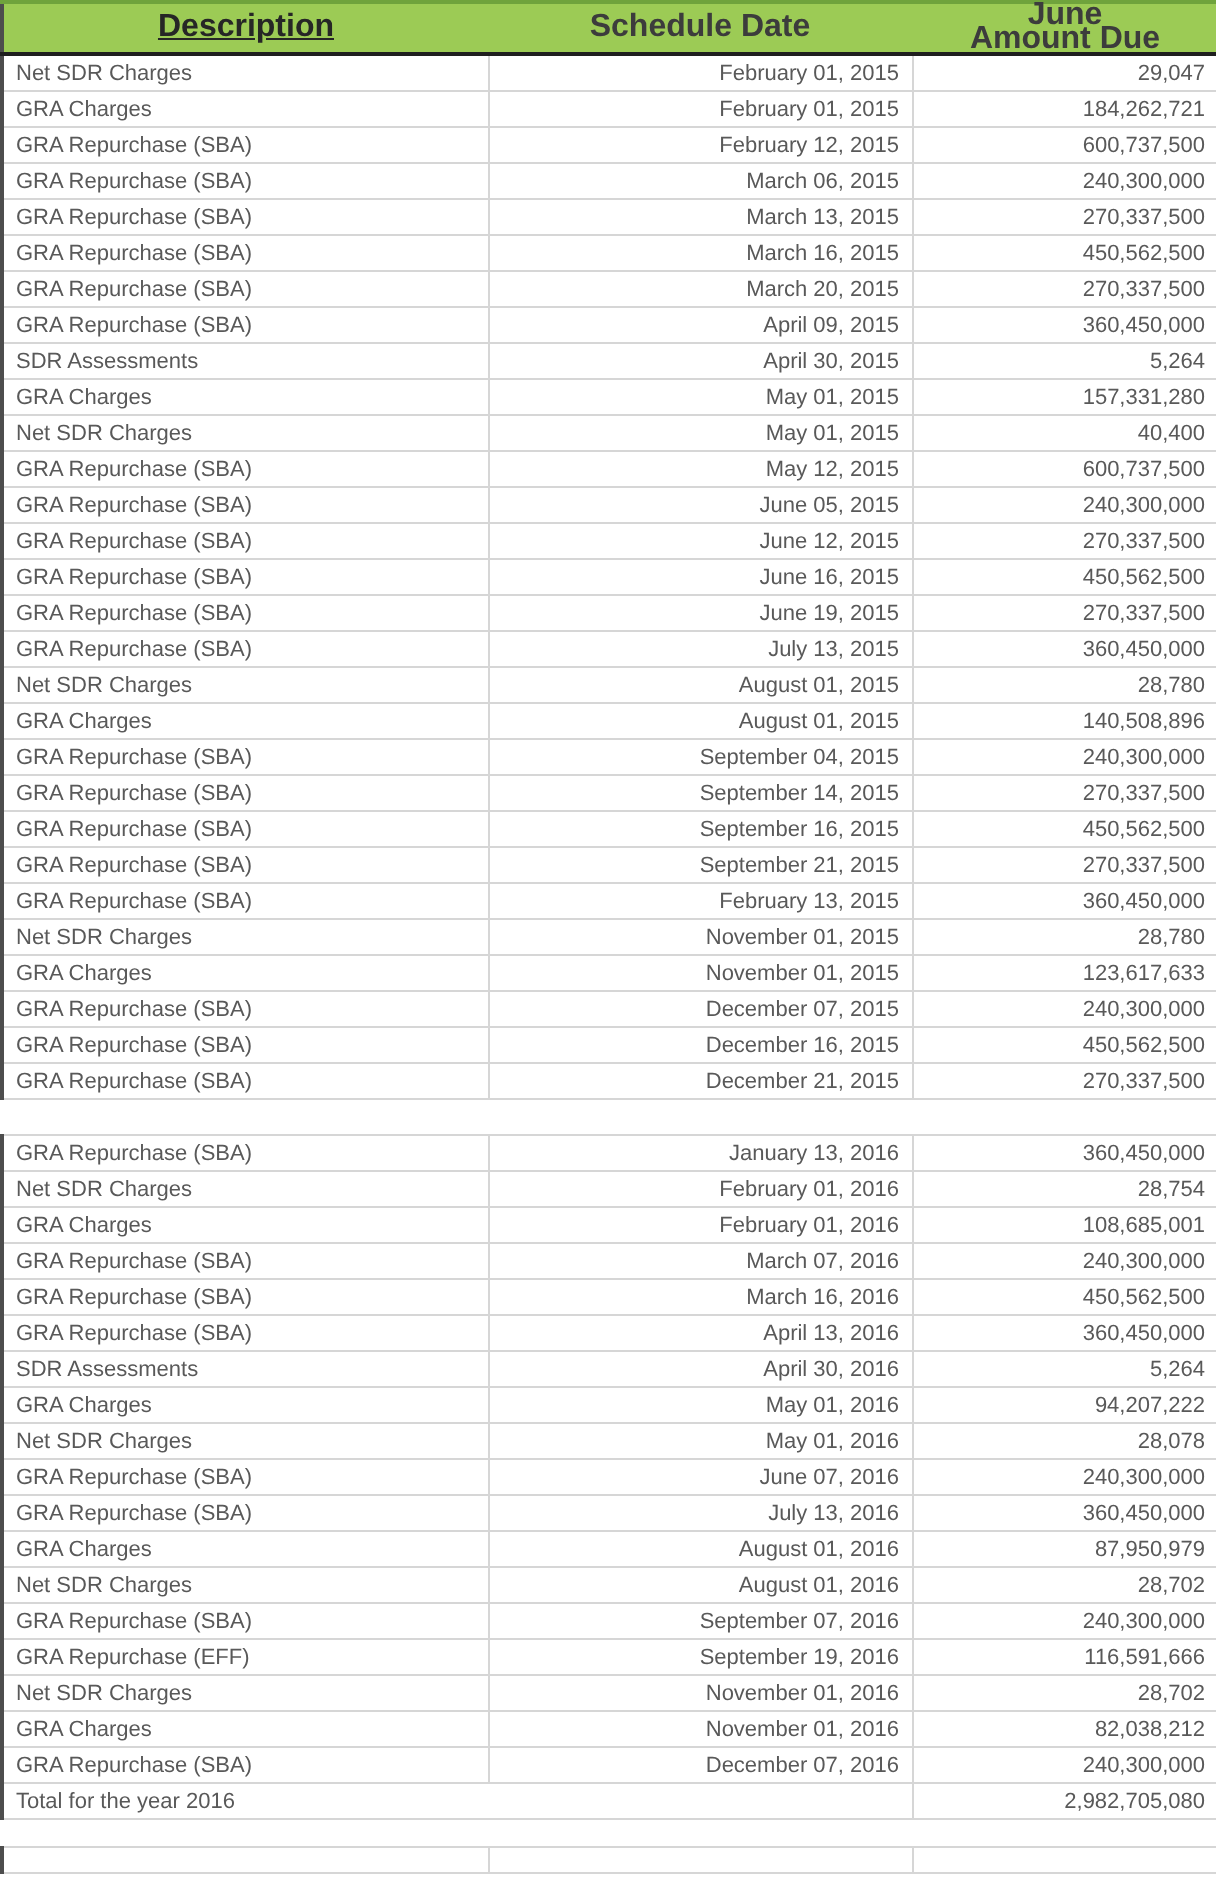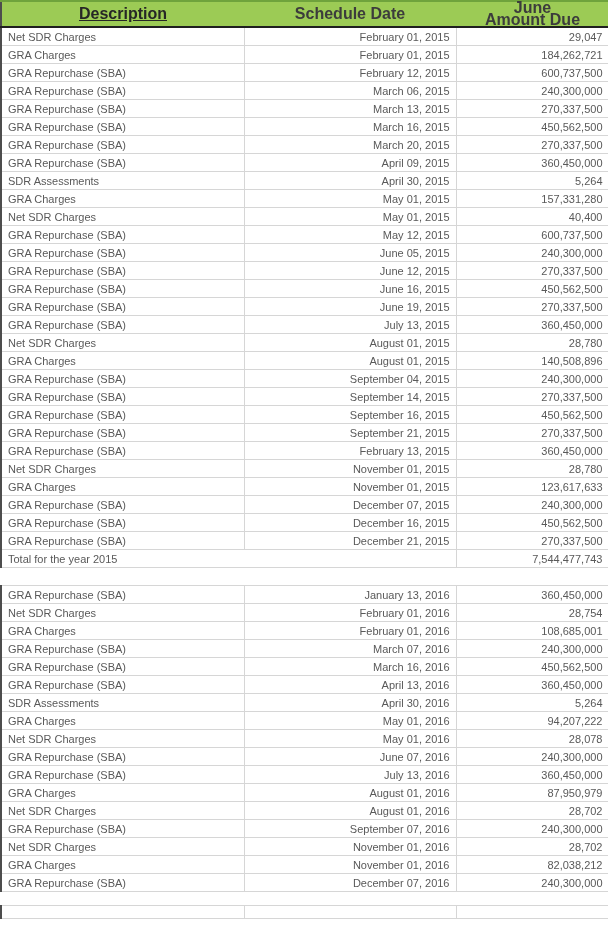--- a/index.html
+++ b/index.html
@@ -231,24 +231,20 @@
         <tr>
           <td class="c-desc">GRA Repurchase (SBA)</td>
           <td class="c-date">December 16, 2015</td>
           <td class="c-amt">450,562,500</td>
         </tr>
         <tr>
           <td class="c-desc">GRA Repurchase (SBA)</td>
           <td class="c-date">December 21, 2015</td>
           <td class="c-amt">270,337,500</td>
         </tr>
-        <tr>
-          <td class="c-desc" colspan="2">Total for the year 2015</td>
-          <td class="c-amt">7,544,477,743</td>
-        </tr>
       </tbody>
   </table>
 
   <div class="table-gap"></div>
 
   <table class="sched body-table">
     <colgroup>
         <col class="col-desc">
         <col class="col-date">
         <col class="col-amt">
@@ -318,33 +314,42 @@
           <td class="c-desc">Net SDR Charges</td>
           <td class="c-date">August 01, 2016</td>
           <td class="c-amt">28,702</td>
         </tr>
         <tr>
           <td class="c-desc">GRA Repurchase (SBA)</td>
           <td class="c-date">September 07, 2016</td>
           <td class="c-amt">240,300,000</td>
         </tr>
         <tr>
+          <td class="c-desc">GRA Repurchase (EFF)</td>
+          <td class="c-date">September 19, 2016</td>
+          <td class="c-amt">116,591,666</td>
+        </tr>
+        <tr>
           <td class="c-desc">Net SDR Charges</td>
           <td class="c-date">November 01, 2016</td>
           <td class="c-amt">28,702</td>
         </tr>
         <tr>
           <td class="c-desc">GRA Charges</td>
           <td class="c-date">November 01, 2016</td>
           <td class="c-amt">82,038,212</td>
         </tr>
         <tr>
           <td class="c-desc">GRA Repurchase (SBA)</td>
           <td class="c-date">December 07, 2016</td>
           <td class="c-amt">240,300,000</td>
+        </tr>
+        <tr>
+          <td class="c-desc" colspan="2">Total for the year 2016</td>
+          <td class="c-amt">2,982,705,080</td>
         </tr>
       </tbody>
   </table>
 
   <div class="table-gap2"></div>
 
   <table class="sched body-table sliver">
     <colgroup>
         <col class="col-desc">
         <col class="col-date">

